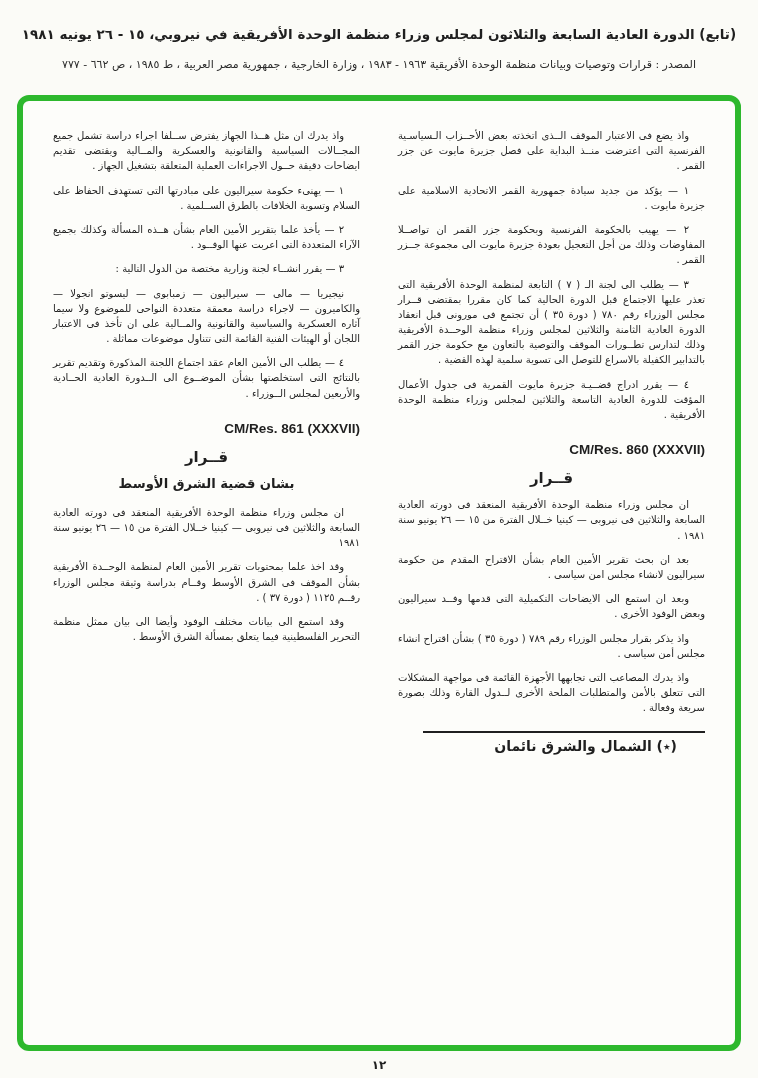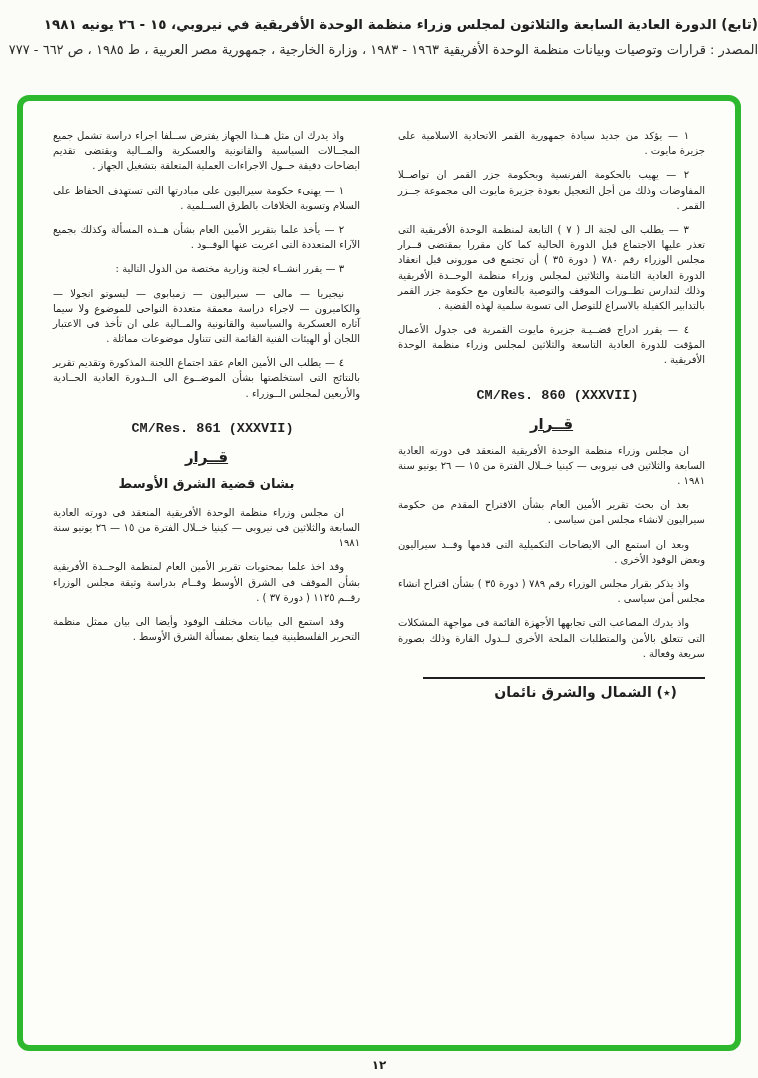--- a/index.html
+++ b/index.html
@@ -17,31 +17,31 @@
   .page{
     position:relative;
     width:758px;
     height:1078px;
     margin:0 auto;
     background:var(--page_background);
     overflow:hidden;
   }
   .scan-header{
     direction:rtl;
-    text-align:right;
-    padding-top:16px;
+    text-align:center;
+    padding-top:26px;
   }
   .scan-header .line1{
     font-size:13.5px;
     font-weight:bold;
     letter-spacing:0;
   }
   .scan-header .line2{
-    font-size:13px;
-    margin-top:10px;
+    font-size:11px;
+    margin-top:16px;
     color:#2b2b2b;
   }
   .doc-frame{
     position:absolute;
     left:17px;
     top:95px;
     width:724px;
     height:956px;
     border:6px solid var(--frame_border);
     border-radius:12px;
@@ -62,32 +62,31 @@
   }
   .para{
     margin:9px 0 9px 0;
     font-size:10px;
     line-height:1.52;
     text-align:justify;
     text-indent:1.6em;
   }
   .res-number{
     direction:ltr;
-    text-align:center;
-    font-family:Liberation Mono, monospace;
+    text-align:right;
+    font-family:Liberation Sans, sans-serif;
     font-weight:bold;
     font-size:13.5px;
     margin:20px 0 12px 12px;
   }
   .res-title{
     text-align:center;
     font-weight:bold;
     font-size:15px;
     margin:4px 0 10px 0;
-    text-decoration:underline;
   }
   .res-subtitle{
     text-align:center;
     font-weight:bold;
     font-size:13.2px;
     margin:0 0 14px 0;
   }
   .footnote{
     margin-top:16px;
   }
@@ -120,20 +119,21 @@
 
   <div class="scan-header">
     <div class="line1">(تابع) الدورة العادية السابعة والثلاثون لمجلس وزراء منظمة الوحدة الأفريقية في نيروبي، ١٥ - ٢٦ يونيه ١٩٨١</div>
     <div class="line2">المصدر : قرارات وتوصيات وبيانات منظمة الوحدة الأفريقية ١٩٦٣ - ١٩٨٣ ، وزارة الخارجية ، جمهورية مصر العربية ، ط ١٩٨٥ ، ص ٦٦٢ - ٧٧٧</div>
   </div>
 
   <div class="doc-frame">
     <div class="columns">
 
       <div class="col">
+        <p class="para">واذ يضع فى الاعتبار الموقف الــذى اتخذته بعض الأحــزاب الـسياسـية الفرنسية التى اعترضت منــذ البداية على فصل جزيرة مايوت عن جزر القمر .</p>
         <p class="para">١ — يؤكد من جديد سيادة جمهورية القمر الاتحادية الاسلامية على جزيرة مايوت .</p>
         <p class="para">٢ — يهيب بالحكومة الفرنسية وبحكومة جزر القمر ان تواصــلا المفاوضات وذلك من أجل التعجيل بعودة جزيرة مايوت الى مجموعة جــزر القمر .</p>
         <p class="para">٣ — يطلب الى لجنة الـ ( ٧ ) التابعة لمنظمة الوحدة الأفريقية التى تعذر عليها الاجتماع قبل الدورة الحالية كما كان مقررا بمقتضى قــرار مجلس الوزراء رقم ٧٨٠ ( دورة ٣٥ ) أن تجتمع فى مورونى قبل انعقاد الدورة العادية الثامنة والثلاثين لمجلس وزراء منظمة الوحــدة الأفريقية وذلك لتدارس تطــورات الموقف والتوصية بالتعاون مع حكومة جزر القمر بالتدابير الكفيلة بالاسراع للتوصل الى تسوية سلمية لهذه القضية .</p>
         <p class="para">٤ — يقرر ادراج قضــيـة جزيرة مايوت القمرية فى جدول الأعمال المؤقت للدورة العادية التاسعة والثلاثين لمجلس وزراء منظمة الوحدة الأفريقية .</p>
 
         <div class="res-number">CM/Res. 860 (XXXVII)</div>
         <div class="res-title">قــرار</div>
 
         <p class="para">ان مجلس وزراء منظمة الوحدة الأفريقية المنعقد فى دورته العادية السابعة والثلاثين فى نيروبى — كينيا خــلال الفترة من ١٥ — ٢٦ يونيو سنة ١٩٨١ .</p>
         <p class="para">بعد ان بحث تقرير الأمين العام بشأن الاقتراح المقدم من حكومة سيراليون لانشاء مجلس امن سياسى .</p>

